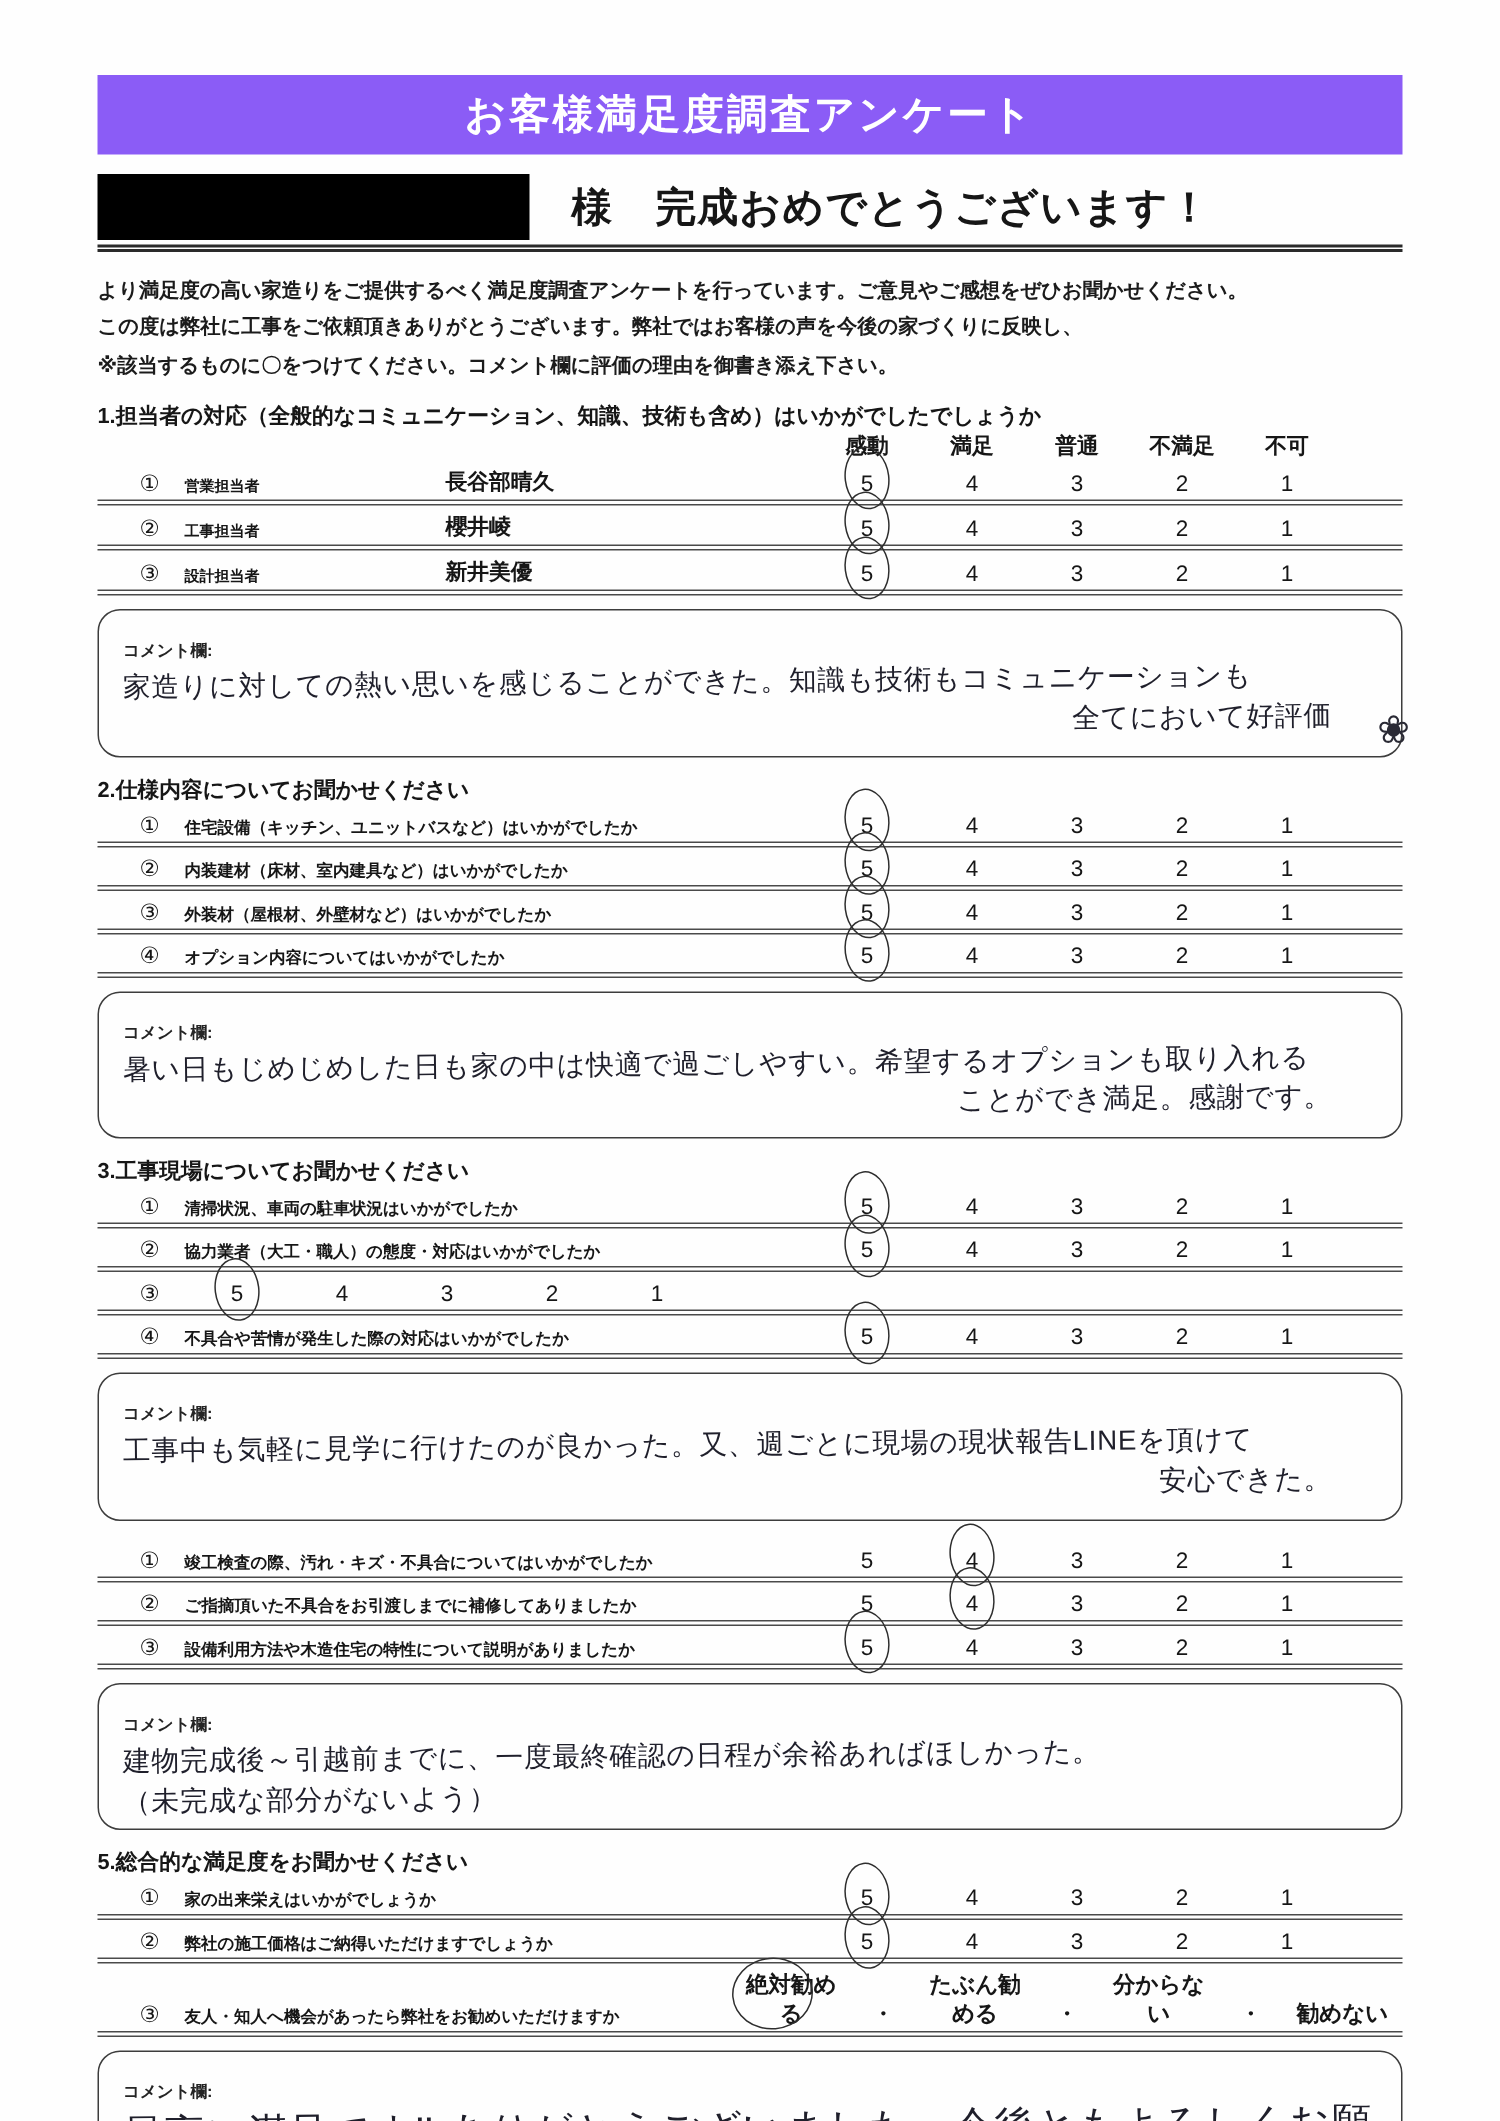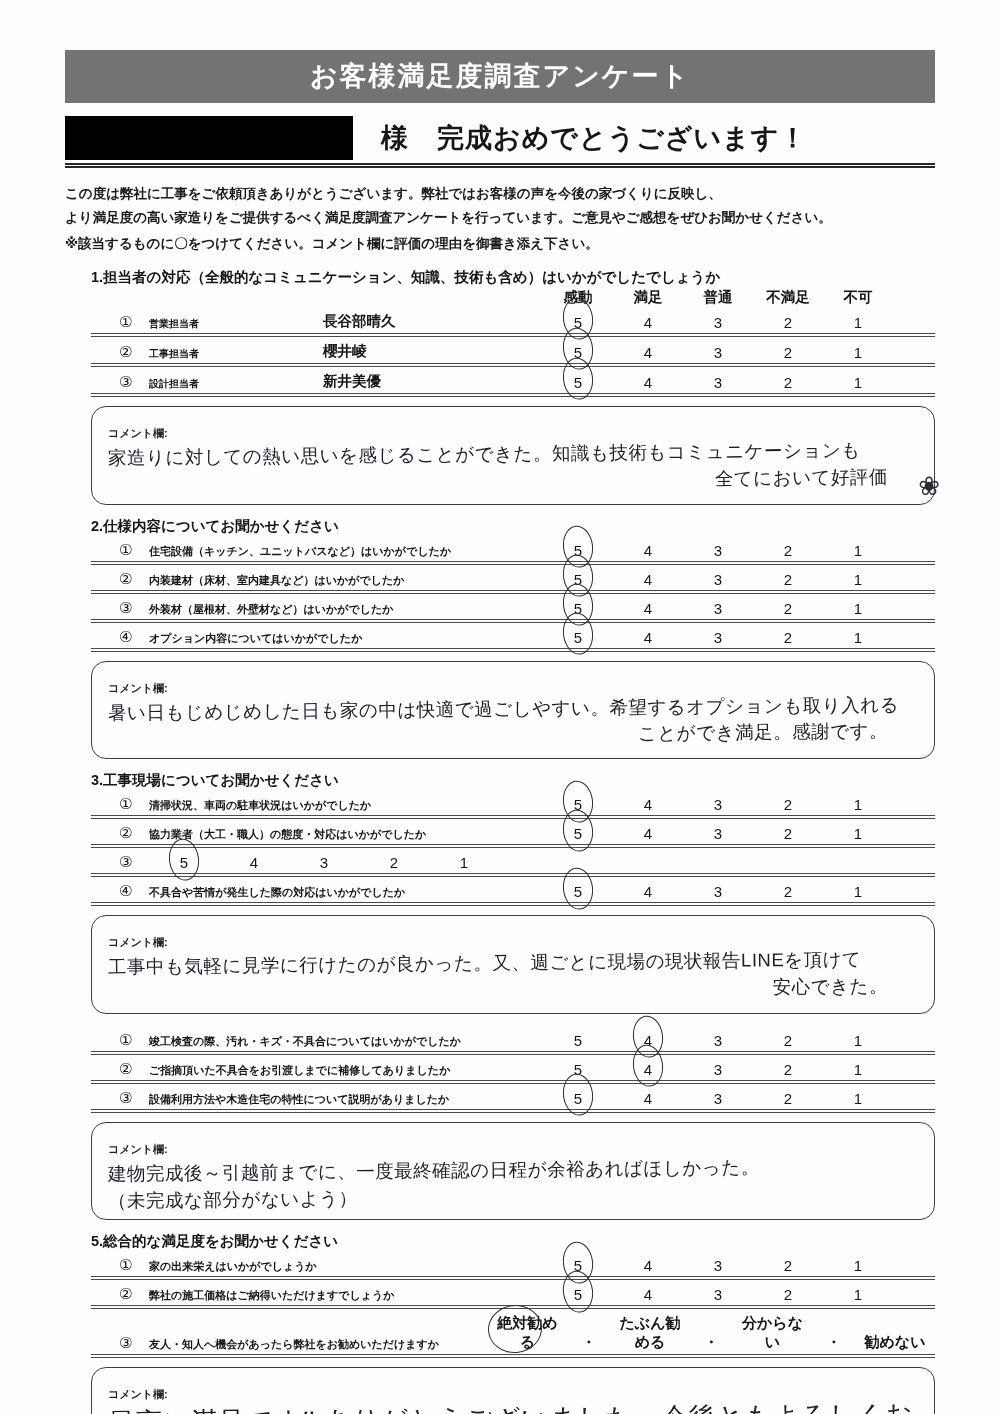--- a/index.html
+++ b/index.html
@@ -1,25 +1,25 @@
 <!DOCTYPE html>
 <html lang="ja"><head>
 <meta charset="utf-8">
 <style>
   html,body{margin:0;padding:0;background:#fff;}
   body{font-family:"Liberation Sans","DejaVu Sans",sans-serif;color:#161616;}
   .page{width:1000px;height:1414px;box-sizing:border-box;padding:50px 65px 0;overflow:hidden;position:relative;background:#fefefe;}
-  .banner{background:#737373;color:#fff;text-align:center;font-size:27px;font-weight:bold;letter-spacing:2px;padding:8px 0 9px;}
+  .banner{background:#8b5cf6;color:#fff;text-align:center;font-size:27px;font-weight:bold;letter-spacing:2px;padding:8px 0 9px;}
   .greet{display:flex;align-items:center;gap:28px;margin-top:13px;border-bottom:5px double #2a2a2a;padding-bottom:3px;}
   .redact{width:288px;height:44px;background:#000;flex:none;}
   .greet-text{font-size:27px;font-weight:bold;letter-spacing:1px;white-space:nowrap;}
   .intro{margin-top:14px;font-size:13.5px;line-height:1.75;font-weight:bold;color:#1b1b1b;}
   .intro div{white-space:nowrap;}
   .note{margin-top:3px;}
-  .section{margin-top:12px;margin-left:26px;}
+  .section{margin-top:12px;}
   .sec-title{font-weight:bold;font-size:14.5px;white-space:nowrap;}
   .cells{display:flex;width:392px;flex:none;box-sizing:border-box;padding-right:42px;}
   .cell,.hcell{width:70px;text-align:center;font-size:15px;position:relative;}
   .hcell{font-weight:bold;font-size:14.5px;}
   .scale-head{display:flex;margin-top:1px;}
   .scale-head .spacer{flex:1;}
   .q-row{display:flex;align-items:flex-end;border-bottom:4px double #4a4a4a;padding:5px 0 2px 28px;}
   .q-num{width:30px;font-size:15px;flex:none;}
   .q-label{width:140px;font-size:10px;font-weight:bold;flex:none;}
   .q-name{flex:1;font-size:14.5px;font-weight:bold;padding-left:34px;}
@@ -44,22 +44,22 @@
 <div class="page">
 
   <div class="banner">お客様満足度調査アンケート</div>
 
   <div class="greet">
     <div class="redact"></div>
     <div class="greet-text">様　完成おめでとうございます！</div>
   </div>
 
   <div class="intro">
+    <div>より満足度の高い家造りをご提供するべく満足度調査アンケートを行っています。ご意見やご感想をぜひお聞かせください。</div>
     <div>この度は弊社に工事をご依頼頂きありがとうございます。弊社ではお客様の声を今後の家づくりに反映し、</div>
-    <div>より満足度の高い家造りをご提供するべく満足度調査アンケートを行っています。ご意見やご感想をぜひお聞かせください。</div>
     <div class="note">※該当するものに〇をつけてください。コメント欄に評価の理由を御書き添え下さい。</div>
   </div>
 
   <div class="section">
     <div class="sec-title">1.担当者の対応（全般的なコミュニケーション、知識、技術も含め）はいかがでしたでしょうか</div>
     <div class="scale-head">
       <span class="spacer"></span>
       <span class="cells">
         <span class="hcell">感動</span>
         <span class="hcell">満足</span>

